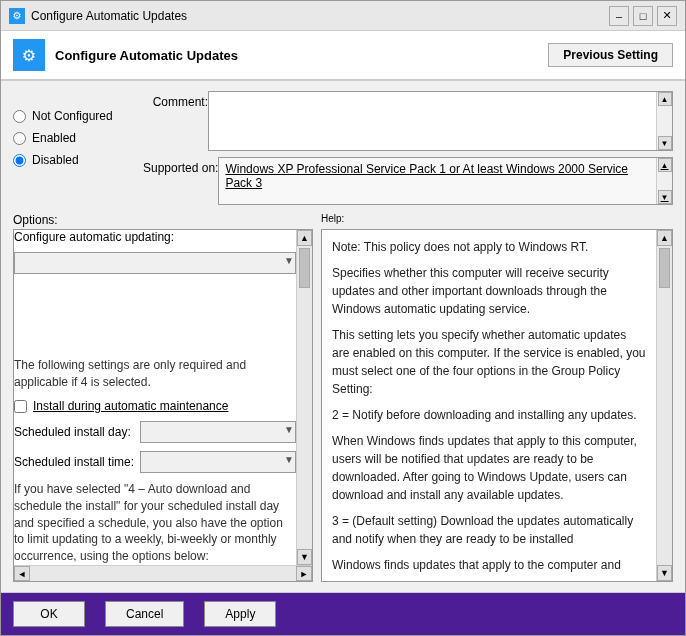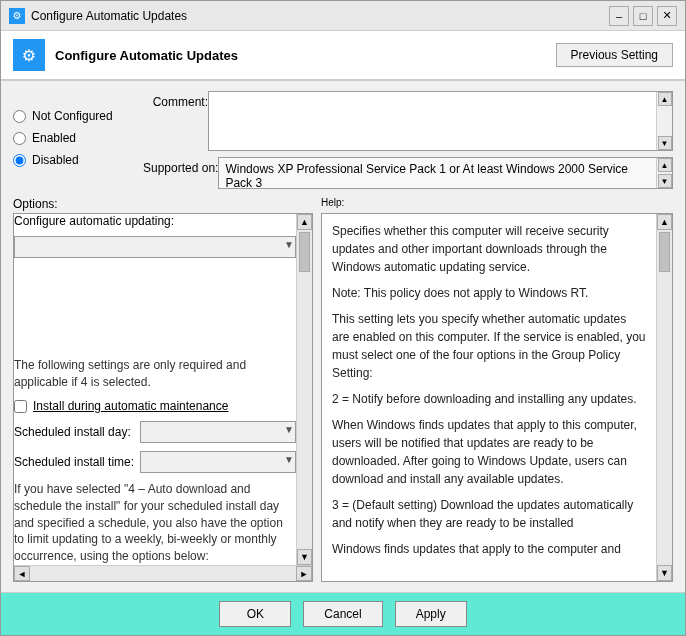--- a/index.html
+++ b/index.html
@@ -102,20 +102,21 @@
       gap: 6px;
     }
     .btn {
       padding: 4px 14px;
       background: #f0f0f0;
       border: 1px solid #aaa;
       cursor: pointer;
       font-size: 12px;
       min-width: 80px;
       text-align: center;
+      font-weight: bold;
     }
 
     
     .content-area {
       display: flex;
       flex-direction: column;
       flex: 1;
       padding: 10px 12px;
       overflow: hidden;
     }
@@ -363,25 +364,25 @@
       font-size: 12px;
     }
     .help-label-title {
       flex: 1;
       font-size: 10px;
     }
 
     
     .bottom-bar {
       display: flex;
-      justify-content: center;
-      gap: 12px;
+      justify-content: flex-start;
+      gap: 20px;
       padding: 8px 12px;
       border-top: 1px solid #ccc;
-      background: #5eead4;
+      background: #4c1d95;
       flex-shrink: 0;
     }
     .bottom-btn {
       padding: 5px 20px;
       background: #f0f0f0;
       border: 1px solid #888;
       cursor: pointer;
       font-size: 12px;
       min-width: 72px;
       text-align: center;
@@ -445,21 +446,21 @@
             <div class="scrollbar-mini">
               <div class="scrollbar-mini-arrow">▲</div>
               <div class="scrollbar-mini-track"></div>
               <div class="scrollbar-mini-arrow">▼</div>
             </div>
           </div>
         </div>
 
         <div class="field-row">
           <span class="field-label">Supported on:</span>
-          <div class="comment-scroll" style="height:32px;">
+          <div class="comment-scroll" style="height:48px;text-decoration:underline;">
             <div style="flex:1; padding:4px 6px; font-size:12px; background:#f8f8f8;">Windows XP Professional Service Pack 1 or At least Windows 2000 Service Pack 3</div>
             <div class="scrollbar-mini">
               <div class="scrollbar-mini-arrow">▲</div>
               <div class="scrollbar-mini-track"></div>
               <div class="scrollbar-mini-arrow">▼</div>
             </div>
           </div>
         </div>
       </div>
     </div>
@@ -516,22 +517,22 @@
         </div>
         <div class="h-scrollbar">
           <div class="h-scrollbar-arrow">◄</div>
           <div class="h-scrollbar-track"></div>
           <div class="h-scrollbar-arrow">►</div>
         </div>
       </div>
 
       <div class="help-section">
         <div class="help-content">
+          <p>Note: This policy does not apply to Windows RT.</p>
           <p>Specifies whether this computer will receive security updates and other important downloads through the Windows automatic updating service.</p>
-          <p>Note: This policy does not apply to Windows RT.</p>
           <p>This setting lets you specify whether automatic updates are enabled on this computer. If the service is enabled, you must select one of the four options in the Group Policy Setting:</p>
           <p>2 = Notify before downloading and installing any updates.</p>
           <p>When Windows finds updates that apply to this computer, users will be notified that updates are ready to be downloaded. After going to Windows Update, users can download and install any available updates.</p>
           <p>3 = (Default setting) Download the updates automatically and notify when they are ready to be installed</p>
           <p>Windows finds updates that apply to the computer and</p>
         </div>
         <div class="v-scrollbar">
           <div class="v-scrollbar-arrow">▲</div>
           <div class="v-scrollbar-track">
             <div class="v-scrollbar-thumb"></div>

